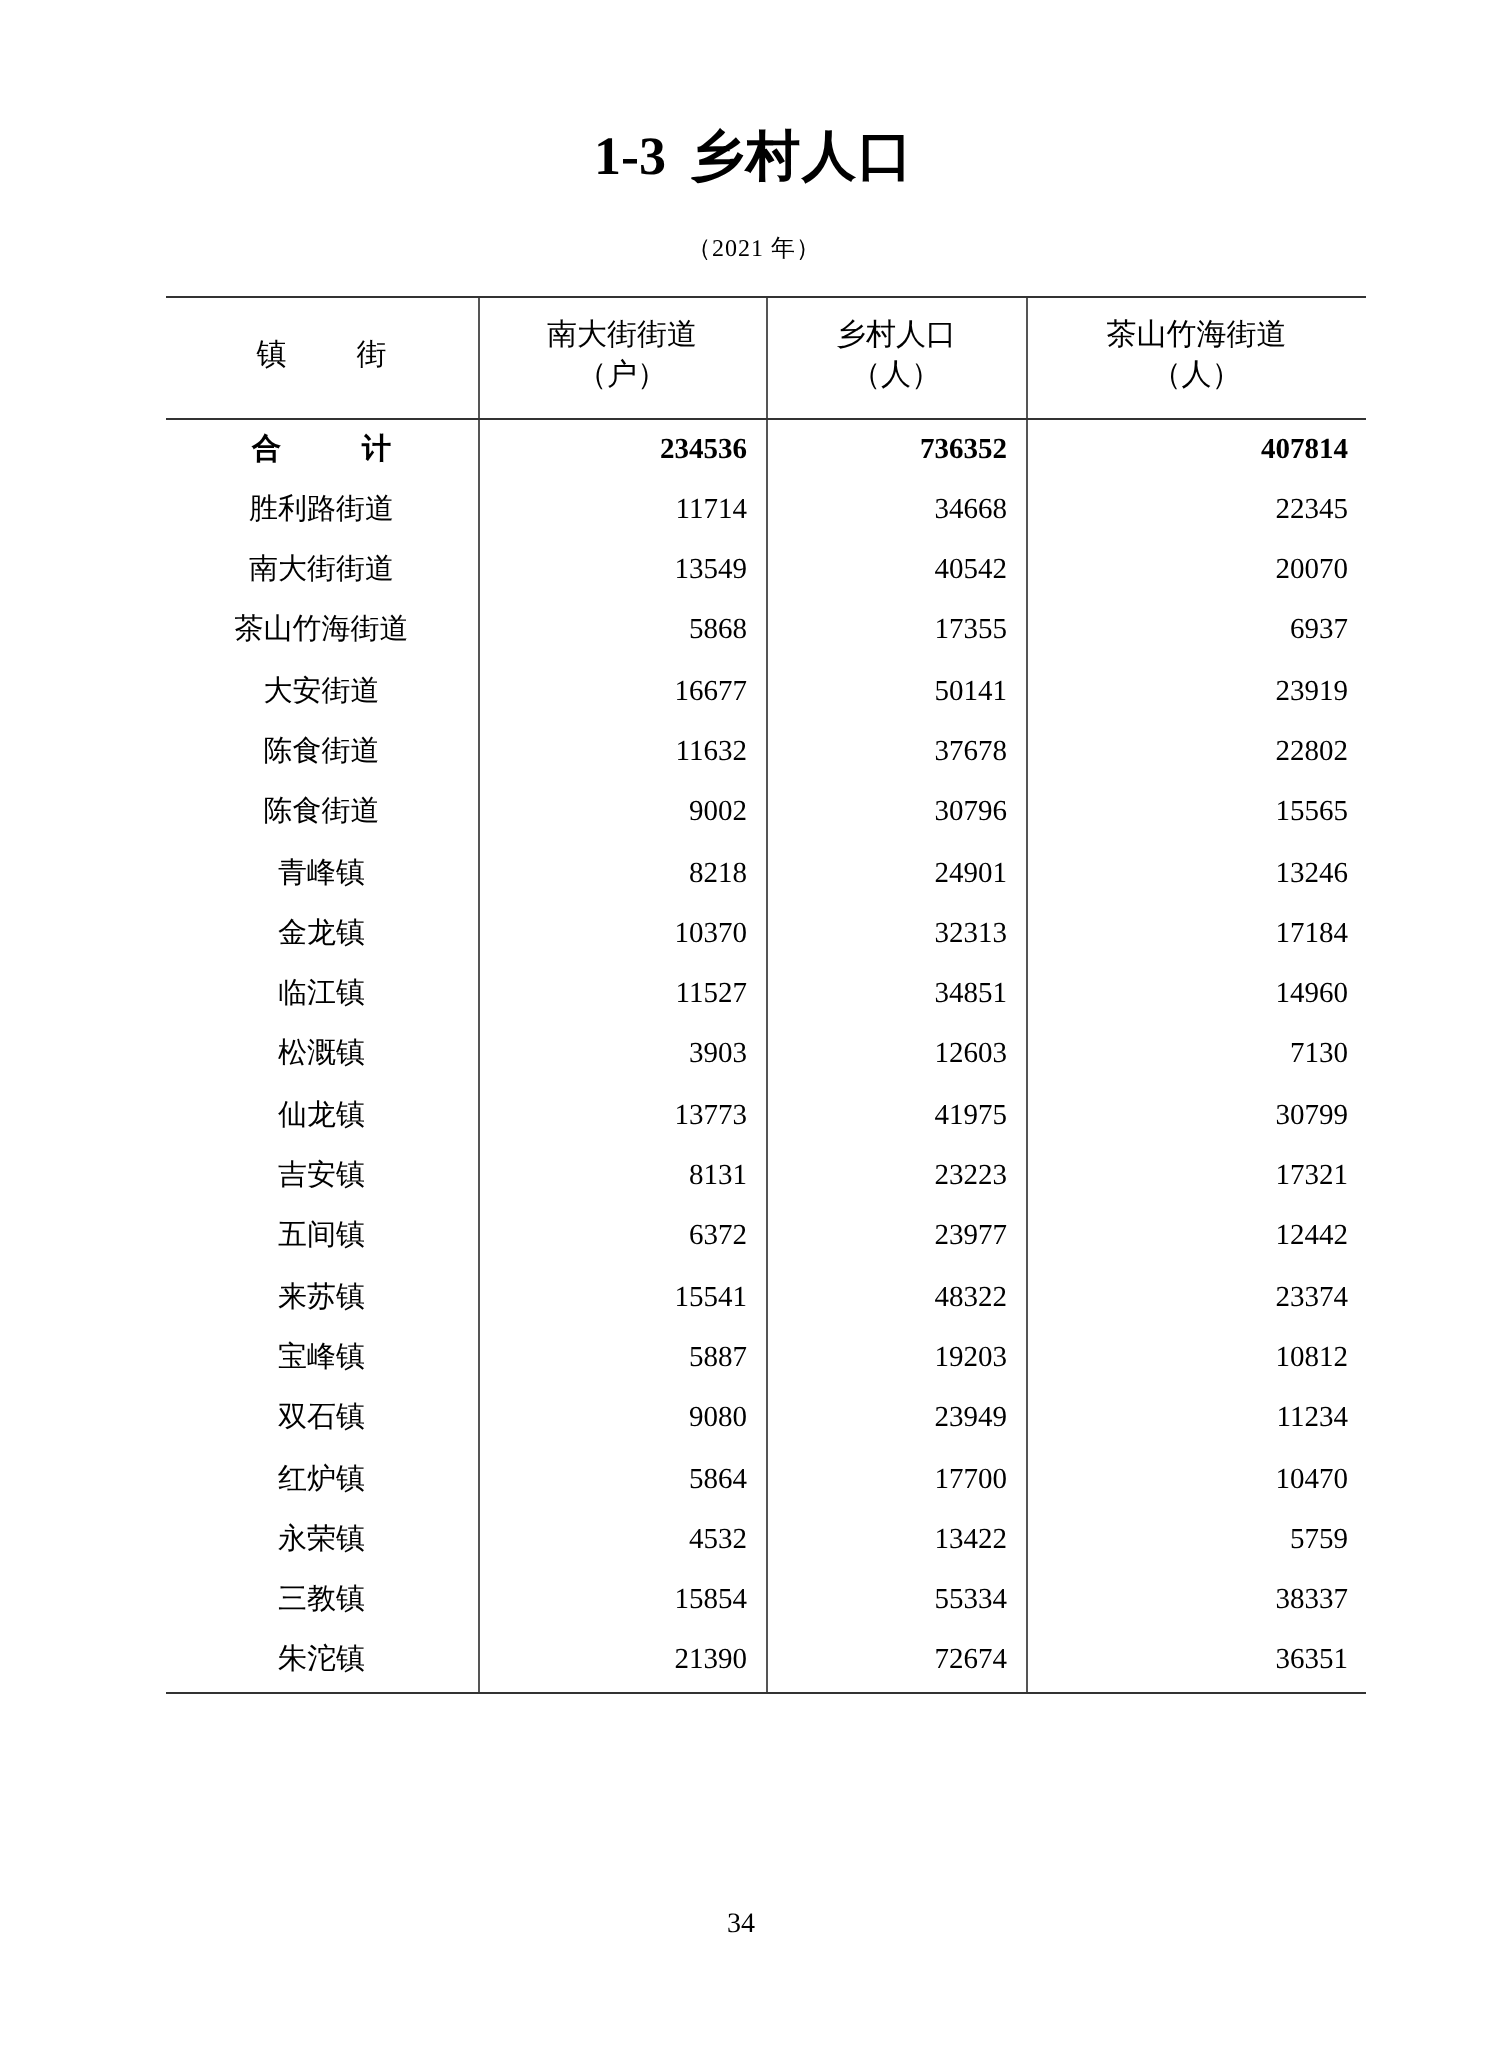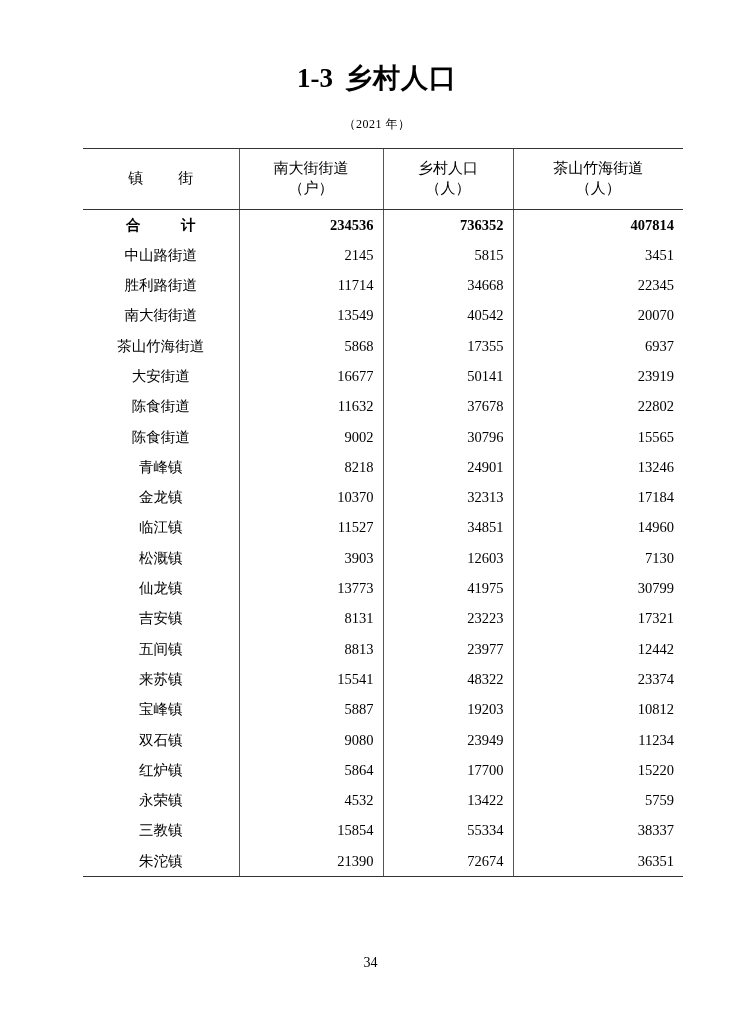--- a/index.html
+++ b/index.html
@@ -175,26 +175,20 @@
       </thead>
       <tbody id="table-body">
 
       <tr class="total-row">
             <td class="label">合　计</td>
             <td class="num vline">234536</td>
             <td class="num vline">736352</td>
             <td class="num vline">407814</td>
           </tr>
           <tr class="">
-            <td class="label">中山路街道</td>
-            <td class="num vline">2145</td>
-            <td class="num vline">5815</td>
-            <td class="num vline">3451</td>
-          </tr>
-          <tr class="">
             <td class="label">胜利路街道</td>
             <td class="num vline">11714</td>
             <td class="num vline">34668</td>
             <td class="num vline">22345</td>
           </tr>
           <tr class="">
             <td class="label">南大街街道</td>
             <td class="num vline">13549</td>
             <td class="num vline">40542</td>
             <td class="num vline">20070</td>
@@ -254,21 +248,21 @@
             <td class="num vline">30799</td>
           </tr>
           <tr class="">
             <td class="label">吉安镇</td>
             <td class="num vline">8131</td>
             <td class="num vline">23223</td>
             <td class="num vline">17321</td>
           </tr>
           <tr class="">
             <td class="label">五间镇</td>
-            <td class="num vline">8813</td>
+            <td class="num vline">6372</td>
             <td class="num vline">23977</td>
             <td class="num vline">12442</td>
           </tr>
           <tr class="">
             <td class="label">来苏镇</td>
             <td class="num vline">15541</td>
             <td class="num vline">48322</td>
             <td class="num vline">23374</td>
           </tr>
           <tr class="">
@@ -280,21 +274,21 @@
           <tr class="">
             <td class="label">双石镇</td>
             <td class="num vline">9080</td>
             <td class="num vline">23949</td>
             <td class="num vline">11234</td>
           </tr>
           <tr class="">
             <td class="label">红炉镇</td>
             <td class="num vline">5864</td>
             <td class="num vline">17700</td>
-            <td class="num vline">15220</td>
+            <td class="num vline">10470</td>
           </tr>
           <tr class="">
             <td class="label">永荣镇</td>
             <td class="num vline">4532</td>
             <td class="num vline">13422</td>
             <td class="num vline">5759</td>
           </tr>
           <tr class="">
             <td class="label">三教镇</td>
             <td class="num vline">15854</td>

